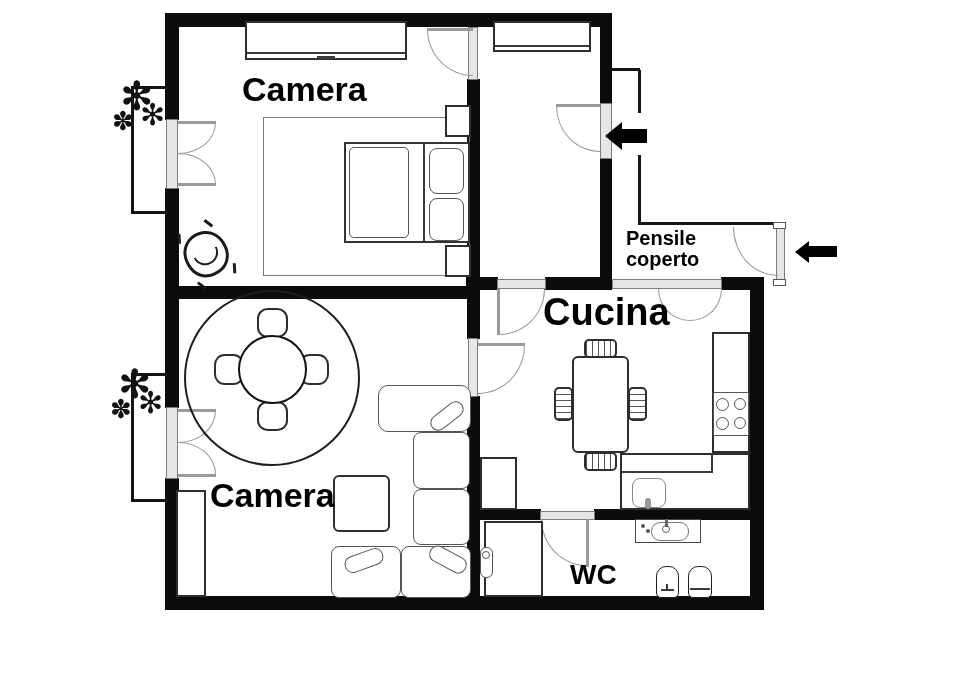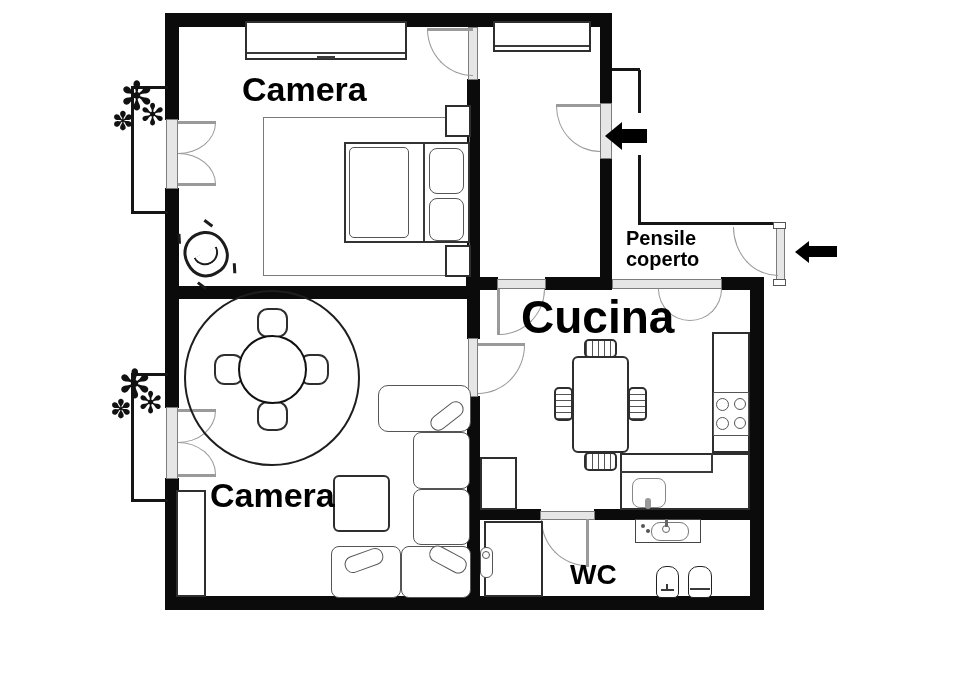--- a/index.html
+++ b/index.html
@@ -190,17 +190,17 @@
   <div style="position:absolute;left:646px;top:529px;width:4px;height:4px;background:#555;border-radius:50%"></div>
   <div style="position:absolute;left:656px;top:566px;width:23px;height:32px;border:1.8px solid #222;border-radius:10px 10px 5px 5px;background:#fff;box-sizing:border-box"></div>
   <div class="ln" style="left:661px;top:589px;width:13px;height:2px"></div>
   <div class="ln" style="left:666px;top:584px;width:2px;height:6px"></div>
   <div style="position:absolute;left:688px;top:566px;width:24px;height:32px;border:1.8px solid #222;border-radius:10px 10px 5px 5px;background:#fff;box-sizing:border-box"></div>
   <div class="ln" style="left:690px;top:588px;width:20px;height:2px"></div>
 
   <div class="lbl" style="left:242px;top:72px;font-size:34px">Camera</div>
   <div class="lbl" style="left:626px;top:228px;font-size:20px">Pensile</div>
   <div class="lbl" style="left:626px;top:249px;font-size:20px">coperto</div>
-  <div class="lbl" style="left:521px;top:293px;font-size:46px">Cucina</div>
+  <div class="lbl" style="left:543px;top:293px;font-size:38px">Cucina</div>
   <div class="lbl" style="left:210px;top:478px;font-size:34px">Camera</div>
   <div class="lbl" style="left:570px;top:560px;font-size:28px">WC</div>
 
 </div>
 
 </body></html>

